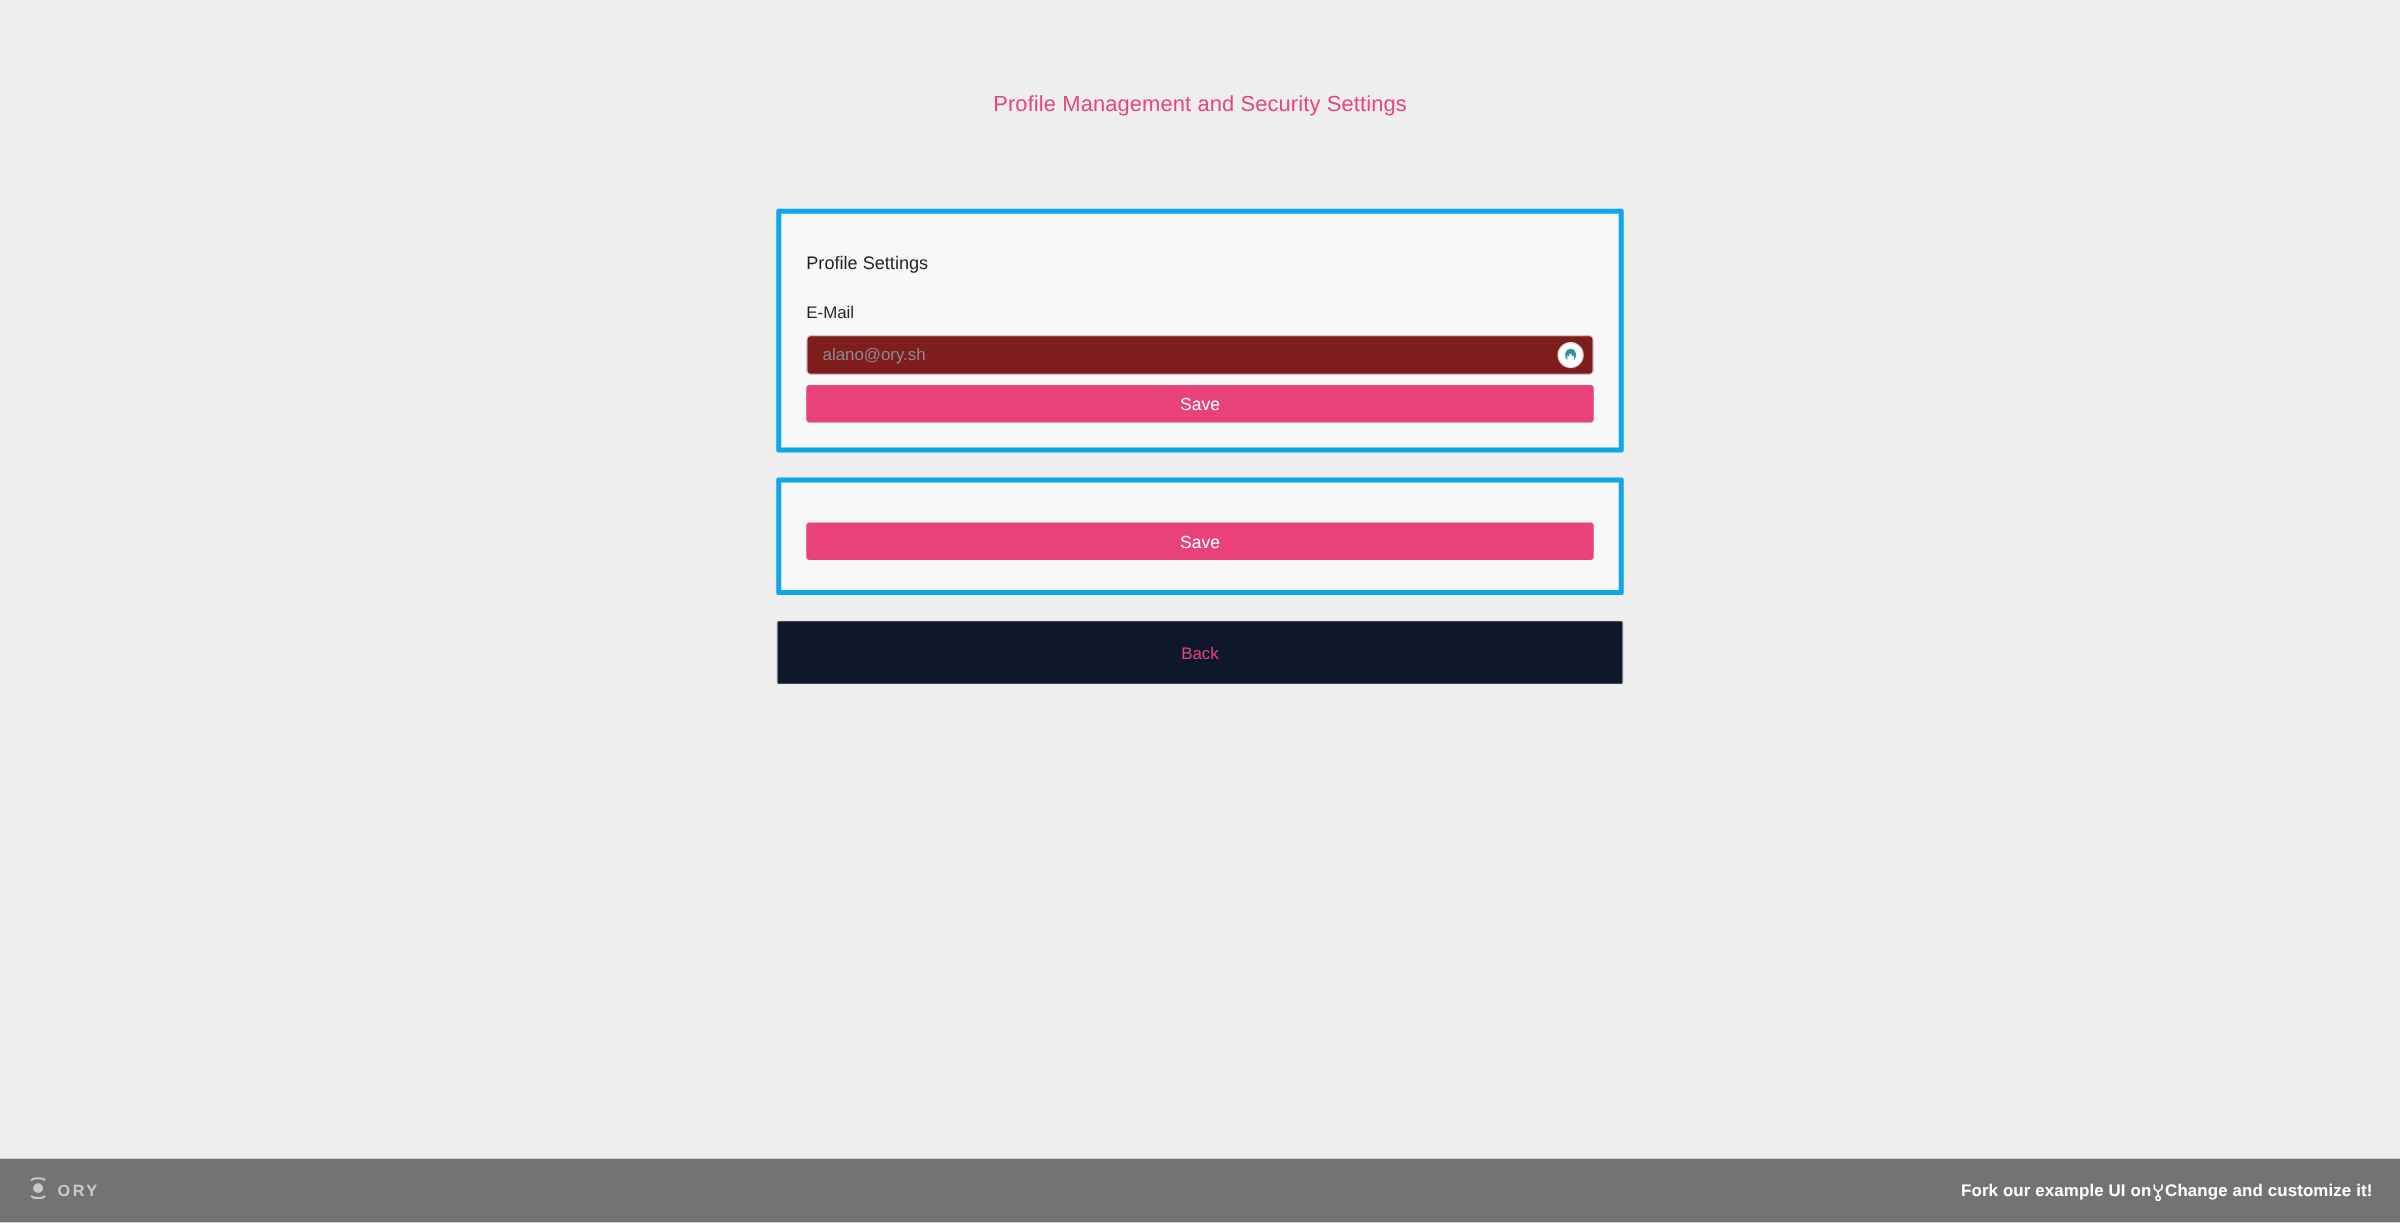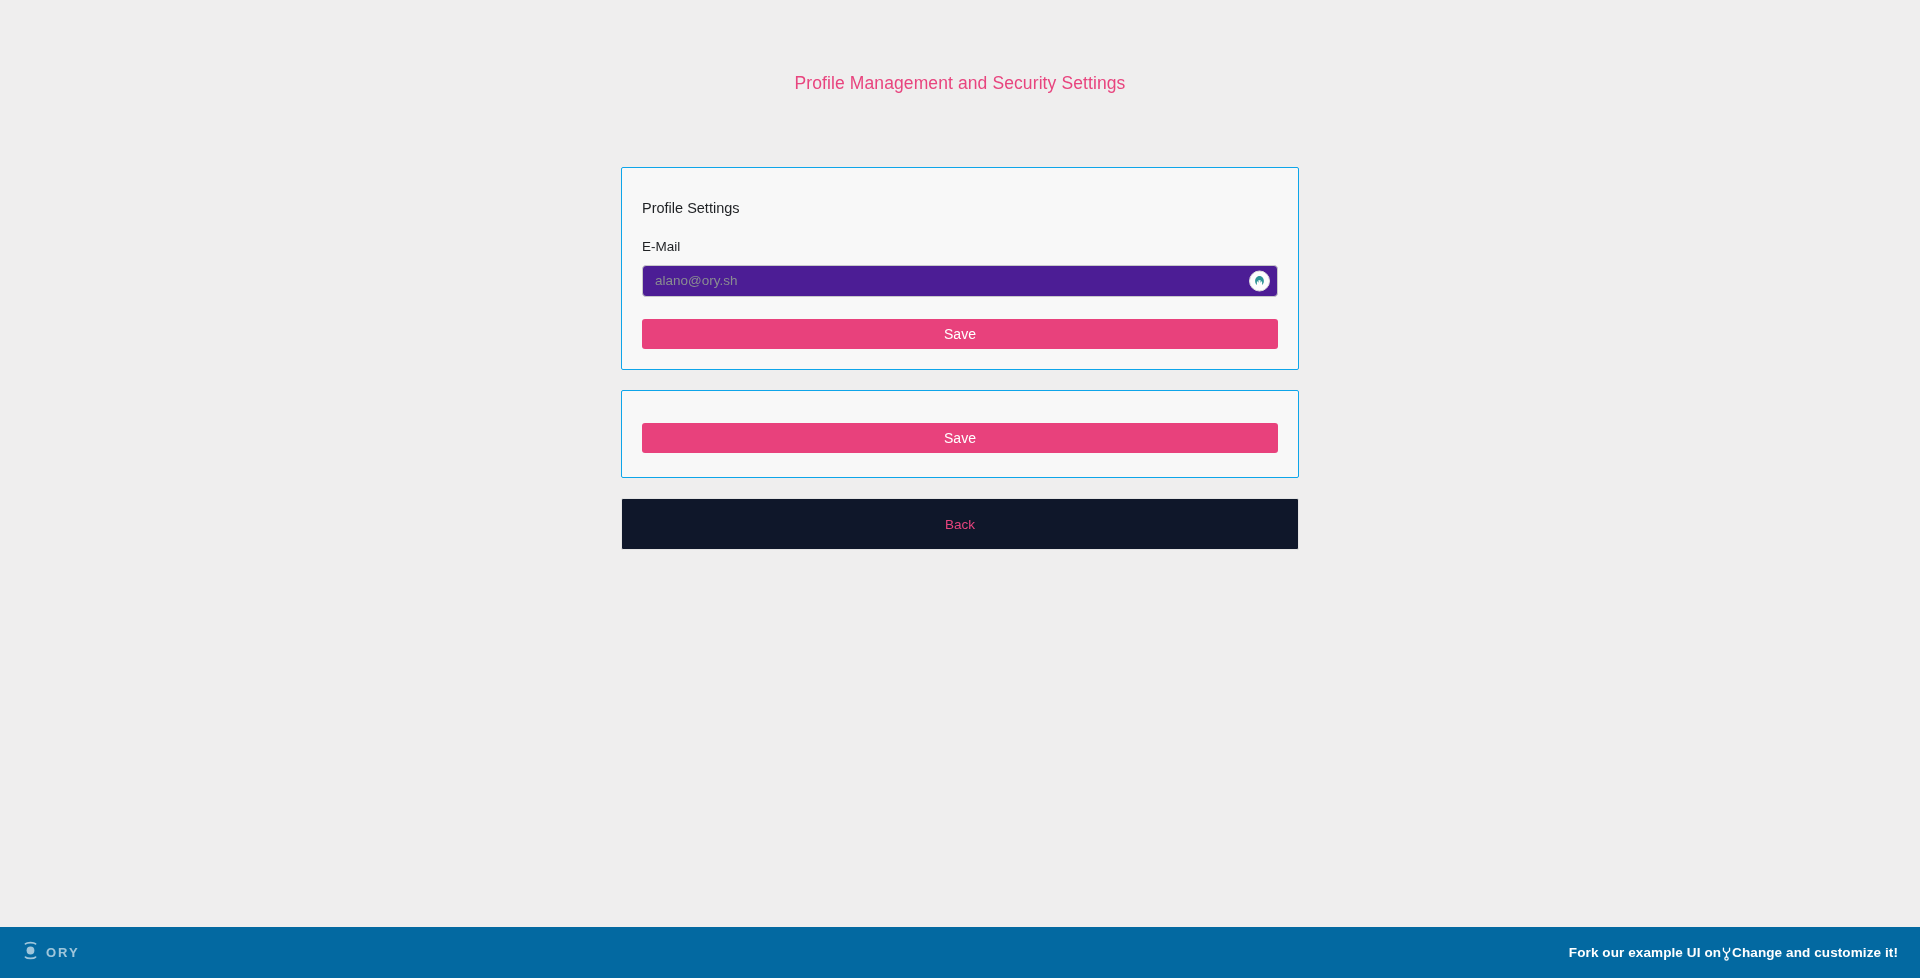--- a/index.html
+++ b/index.html
@@ -37,21 +37,21 @@
     margin-bottom: 26px;
     text-align: center;
   }
 
   .container {
     width: 678px;
   }
 
   .card {
     background: #f8f8f8;
-    border: 1px solid #0ea5e9;
+    border: 4px solid #0ea5e9;
     border-radius: 2px;
     padding: 32px 20px 24px 20px;
   }
 
   .card.profile-card {
     padding-bottom: 20px;
   }
 
   .card + .card {
     margin-top: 20px;
@@ -59,21 +59,21 @@
 
   .card-heading {
     font-size: 14.5px;
     font-weight: 400;
     color: #1f2124;
     margin-bottom: 22px;
     line-height: 1.2;
   }
 
   .field {
-    margin-bottom: 22px;
+    margin-bottom: 8px;
   }
 
   .field-label {
     display: block;
     font-size: 13.5px;
     font-weight: 400;
     color: #1f2124;
     margin-bottom: 10px;
     line-height: 1.2;
   }
@@ -87,21 +87,21 @@
     position: relative;
     display: block;
     width: 100%;
   }
 
   .text-input {
     width: 100%;
     height: 32px;
     border: 1px solid #c8c9ca;
     border-radius: 4px;
-    background: #4c1d95;
+    background: #7f1d1d;
     padding: 0 40px 0 12px;
     font-family: "Liberation Sans", sans-serif;
     font-size: 13.5px;
     color: #8a8d91;
     outline: none;
     line-height: 32px;
   }
 
   .text-input::placeholder {
     color: #9b9ea2;
@@ -159,21 +159,21 @@
     text-decoration: none;
     cursor: pointer;
   }
 
   .footer {
     position: absolute;
     left: 0;
     bottom: 0;
     width: 1920px;
     height: 51px;
-    background: #0369a1;
+    background: #737373;
     display: flex;
     align-items: center;
     justify-content: space-between;
     padding: 0 22px;
   }
 
   .footer-logo {
     display: flex;
     align-items: center;
     gap: 7px;

